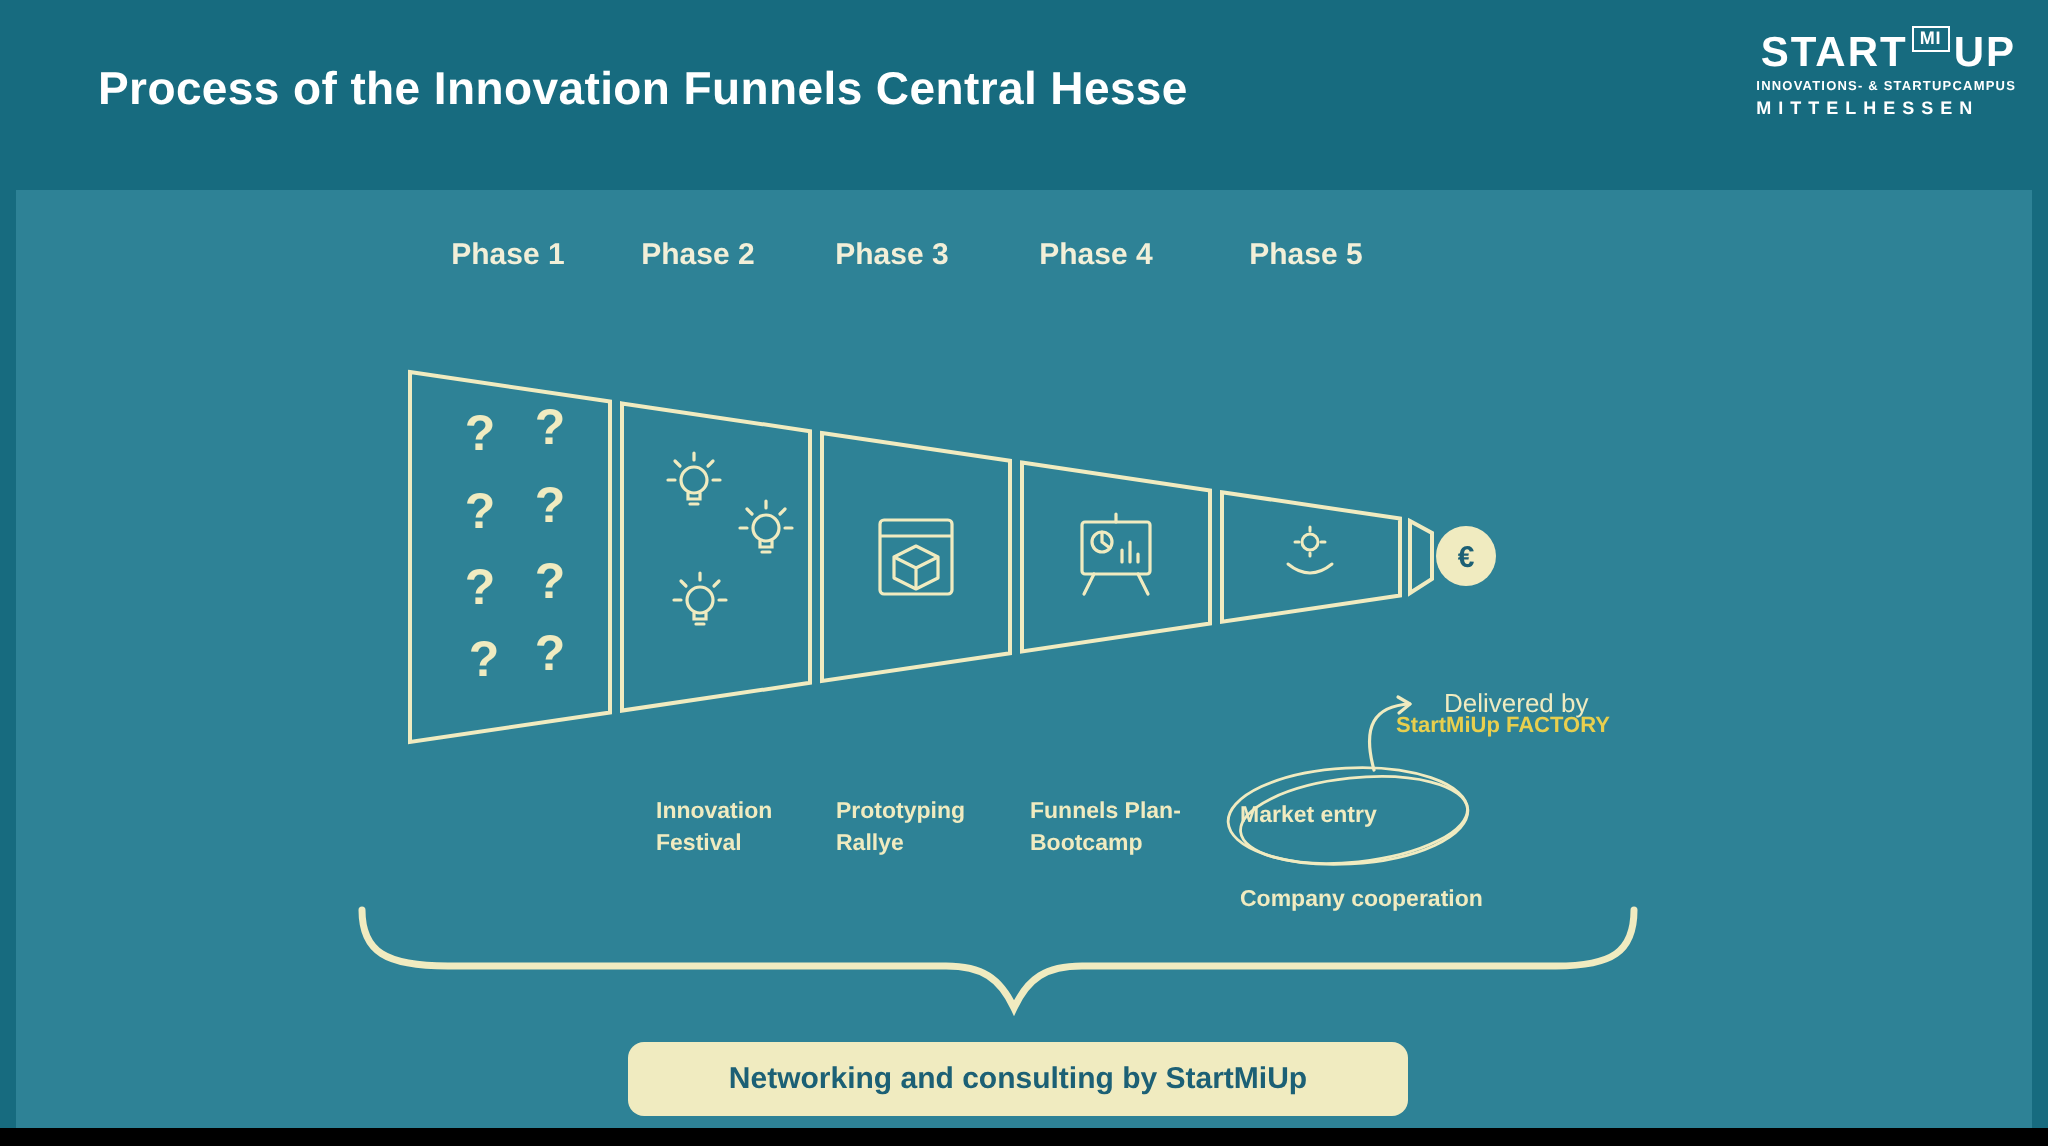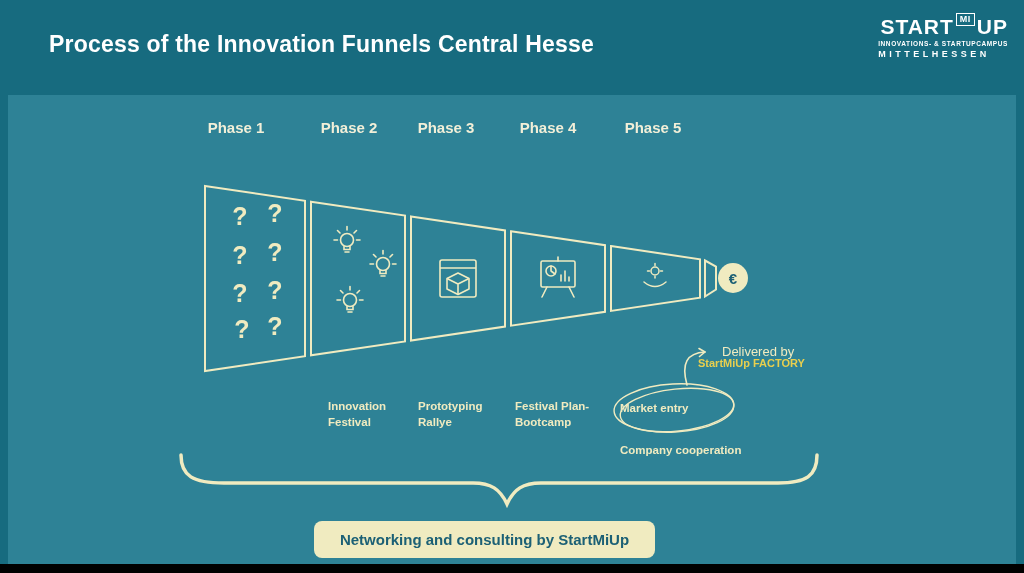--- a/index.html
+++ b/index.html
@@ -11,34 +11,34 @@
   .header{position:absolute;left:0;top:0;right:0;height:95px;background:#176b7f;}
   .title{position:absolute;left:25px;top:31px;color:#ffffff;font-size:23px;font-weight:bold;letter-spacing:0.2px;margin-left:24px;}
 
   .logo{position:absolute;right:16px;top:16px;text-align:left;color:#fff;}
   .logo-row{display:flex;align-items:flex-end;justify-content:flex-end;font-weight:bold;font-size:21px;letter-spacing:1px;line-height:1;}
   .logo-mi{font-size:9px;border:1.5px solid #fff;padding:1px 3px;letter-spacing:0.5px;position:relative;top:-11px;margin:0 2px;line-height:1;}
   .logo-sub{font-size:6.5px;font-weight:bold;letter-spacing:0.6px;margin-top:3px;}
   .logo-region{font-size:9px;font-weight:bold;letter-spacing:3.5px;margin-top:2px;}
 
   .phase{position:absolute;top:119px;transform:translateX(-50%);color:#f2efd8;font-size:15px;font-weight:bold;}
-  .phase1{left:220px;padding-left:32px;} .phase2{left:349px;} .phase3{left:446px;text-align:right;} .phase4{left:548px;} .phase5{left:653px;}
+  .phase1{left:238px;padding-left:32px;} .phase2{left:349px;} .phase3{left:446px;text-align:right;} .phase4{left:548px;} .phase5{left:653px;}
 
   .funnel-svg{position:absolute;left:195px;top:178px;width:560px;height:205px;}
   .annot-svg{position:absolute;left:600px;top:330px;width:235px;height:112px;}
   .brace-svg{position:absolute;left:165px;top:450px;width:670px;height:72px;}
 
   .stage-label{position:absolute;color:#f0ebc0;font-size:11.5px;font-weight:bold;line-height:1.4;}
   .st0{left:178px;top:398px;} .st1{left:328px;top:398px;} .st2{left:418px;top:398px;}
   .st3{left:515px;top:398px;} .st4{left:620px;top:400px;}
   .company{position:absolute;left:620px;top:444px;color:#f0ebc0;font-size:11.5px;font-weight:bold;}
   .delivered{position:absolute;left:722px;top:344px;color:#f0ebc0;font-size:13px;text-align:right;}
   .factory{position:absolute;left:698px;top:357px;color:#e8cf4e;font-size:11px;font-weight:bold;}
 
-  .banner{position:absolute;left:314px;top:521px;width:341px;height:37px;background:#f0ebc0;border-radius:8px;
+  .banner{position:absolute;left:314px;top:521px;width:390px;height:37px;background:#f0ebc0;border-radius:8px;
           display:flex;align-items:center;justify-content:center;color:#1c6075;font-size:15px;font-weight:bold;}
 </style>
 </head>
 <body>
 
 <div class="slide">
 
   <div class="header">
     <div class="title">Process of the Innovation Funnels Central Hesse</div>
     <div class="logo">
@@ -135,21 +135,21 @@
 
   <div class="stage-label st1">
     <div>Innovation</div>
     <div>Festival</div>
   </div>
   <div class="stage-label st2">
     <div>Prototyping</div>
     <div>Rallye</div>
   </div>
   <div class="stage-label st3">
-    <div>Festival Plan-</div>
+    <div>Funnels Plan-</div>
     <div>Bootcamp</div>
   </div>
   <div class="stage-label st4">
     <div>Market entry</div>
   </div>
 
   <div class="company">Company cooperation</div>
   <div class="delivered">Delivered by</div>
   <div class="factory">StartMiUp FACTORY</div>
 

